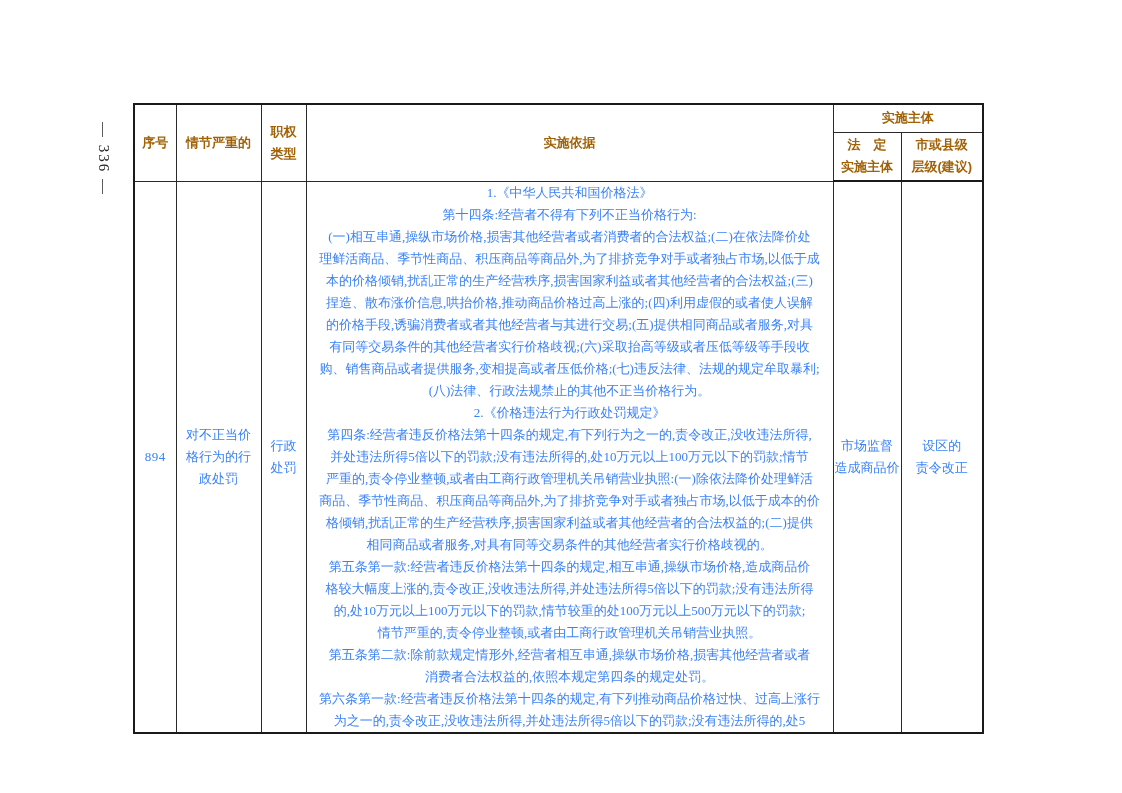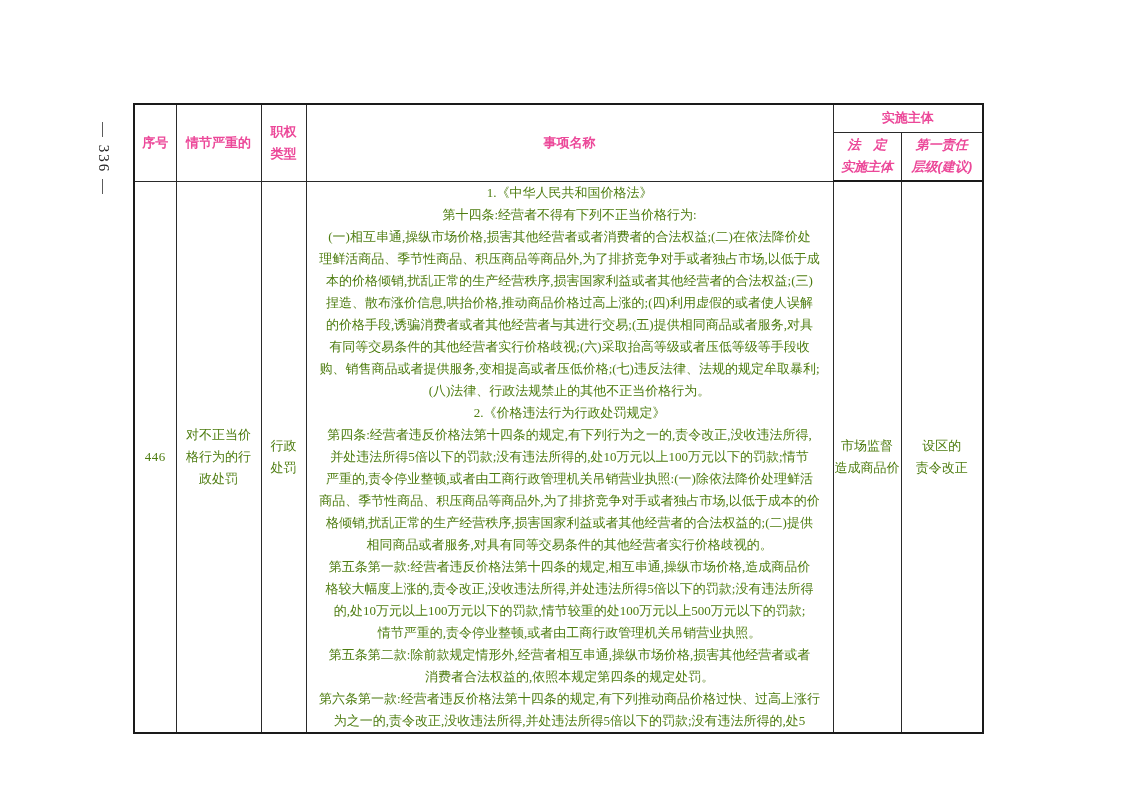--- a/index.html
+++ b/index.html
@@ -53,33 +53,33 @@
   table.doc-table {
     border: 2px solid #1a1a1a;
   }
   table.doc-table th {
     font-family: "Liberation Sans", "DejaVu Sans", sans-serif;
     font-weight: bold;
     font-size: 13px;
     text-align: center;
     vertical-align: middle;
     line-height: 22px;
-    color: #ec4899;
+    color: #a16207;
   }
   tr.head-top { height: 28px; }
   tr.head-sub { height: 49px; }
-  tr.head-sub th { border-bottom: 2px solid #1a1a1a; font-style: italic; }
+  tr.head-sub th { border-bottom: 2px solid #1a1a1a; }
   th.span-both { border-bottom: 2px solid #1a1a1a; }
   tr.body-row { height: 510px; }
   table.doc-table td {
     font-size: 13px;
     vertical-align: middle;
     text-align: center;
     line-height: 22px;
-    color: #4d7c0f;
+    color: #3b82f6;
   }
   .multiline { white-space: pre-line; }
   td.cell-serial {
     font-size: 14px;
     letter-spacing: 0.5px;
   }
   td.cell-item-name {
     text-align: left;
     padding-left: 8px;
     padding-right: 4px;
@@ -108,33 +108,33 @@
       <col style="width:527px">
       <col style="width:68px">
       <col style="width:82px">
     </colgroup>
     <thead>
       <tr class="head-top">
         <th rowspan="2" class="span-both multiline">序号</th>
         <th rowspan="2" class="span-both multiline">情节严重的</th>
         <th rowspan="2" class="span-both multiline">职权
 类型</th>
-        <th rowspan="2" class="span-both multiline">事项名称</th>
+        <th rowspan="2" class="span-both multiline">实施依据</th>
         <th colspan="2">实施主体</th>
       </tr>
       <tr class="head-sub">
         <th class="multiline">法　定
 实施主体</th>
-        <th class="multiline">第一责任
+        <th class="multiline">市或县级
 层级(建议)</th>
       </tr>
     </thead>
     <tbody>
       <tr class="body-row">
-        <td class="cell-serial">446</td>
+        <td class="cell-serial">894</td>
         <td class="cell-item-name multiline">对不正当价
 格行为的行
 政处罚</td>
         <td class="multiline">行政
 处罚</td>
         <td class="cell-basis multiline">1.《中华人民共和国价格法》
 第十四条:经营者不得有下列不正当价格行为:
 (一)相互串通,操纵市场价格,损害其他经营者或者消费者的合法权益;(二)在依法降价处
 理鲜活商品、季节性商品、积压商品等商品外,为了排挤竞争对手或者独占市场,以低于成
 本的价格倾销,扰乱正常的生产经营秩序,损害国家利益或者其他经营者的合法权益;(三)

